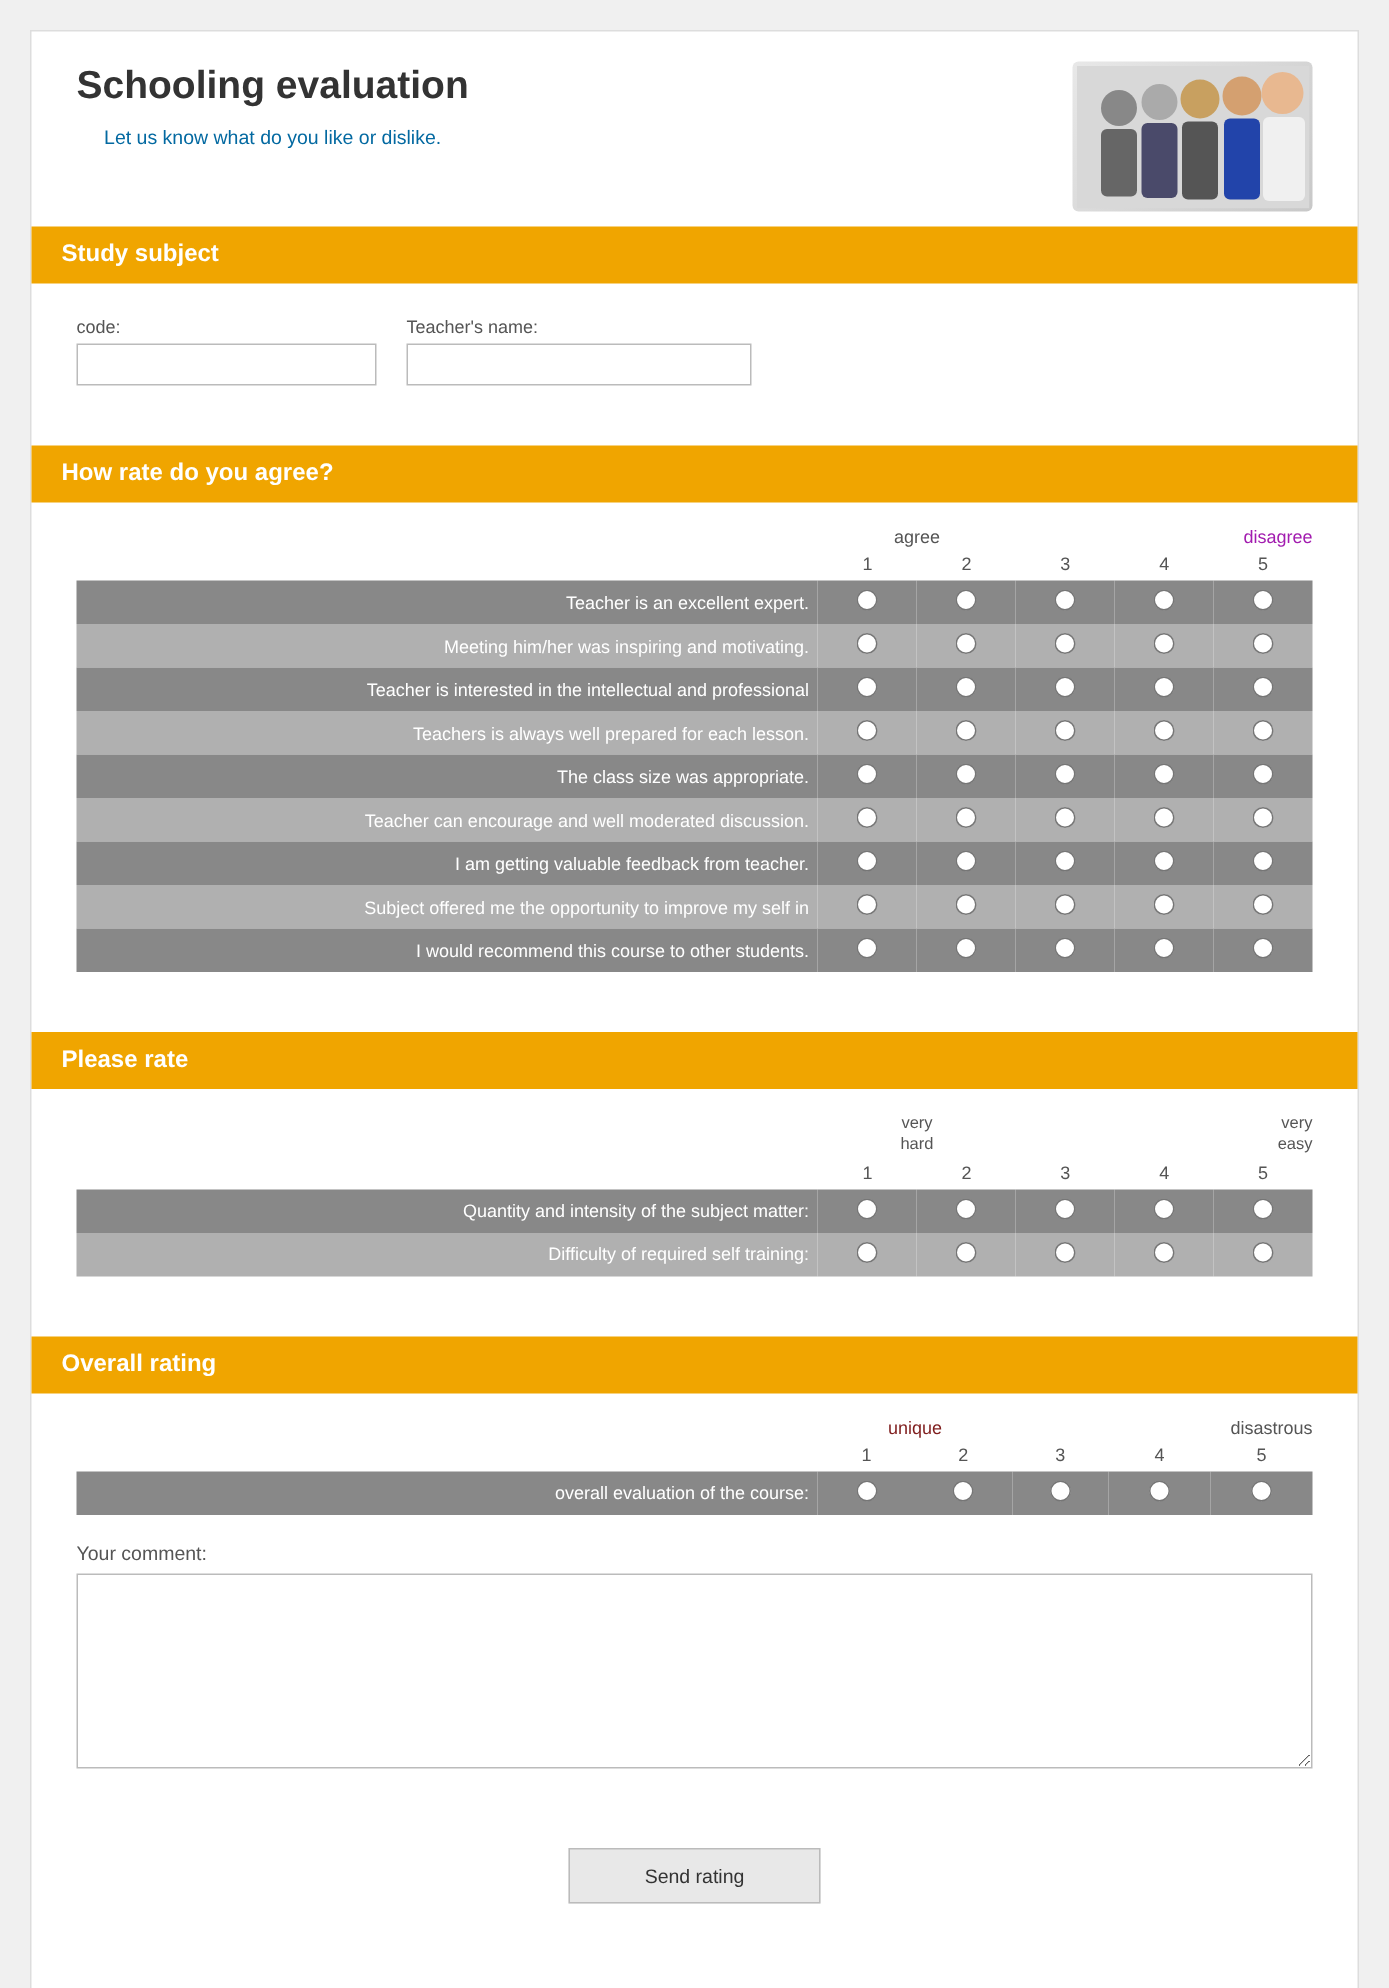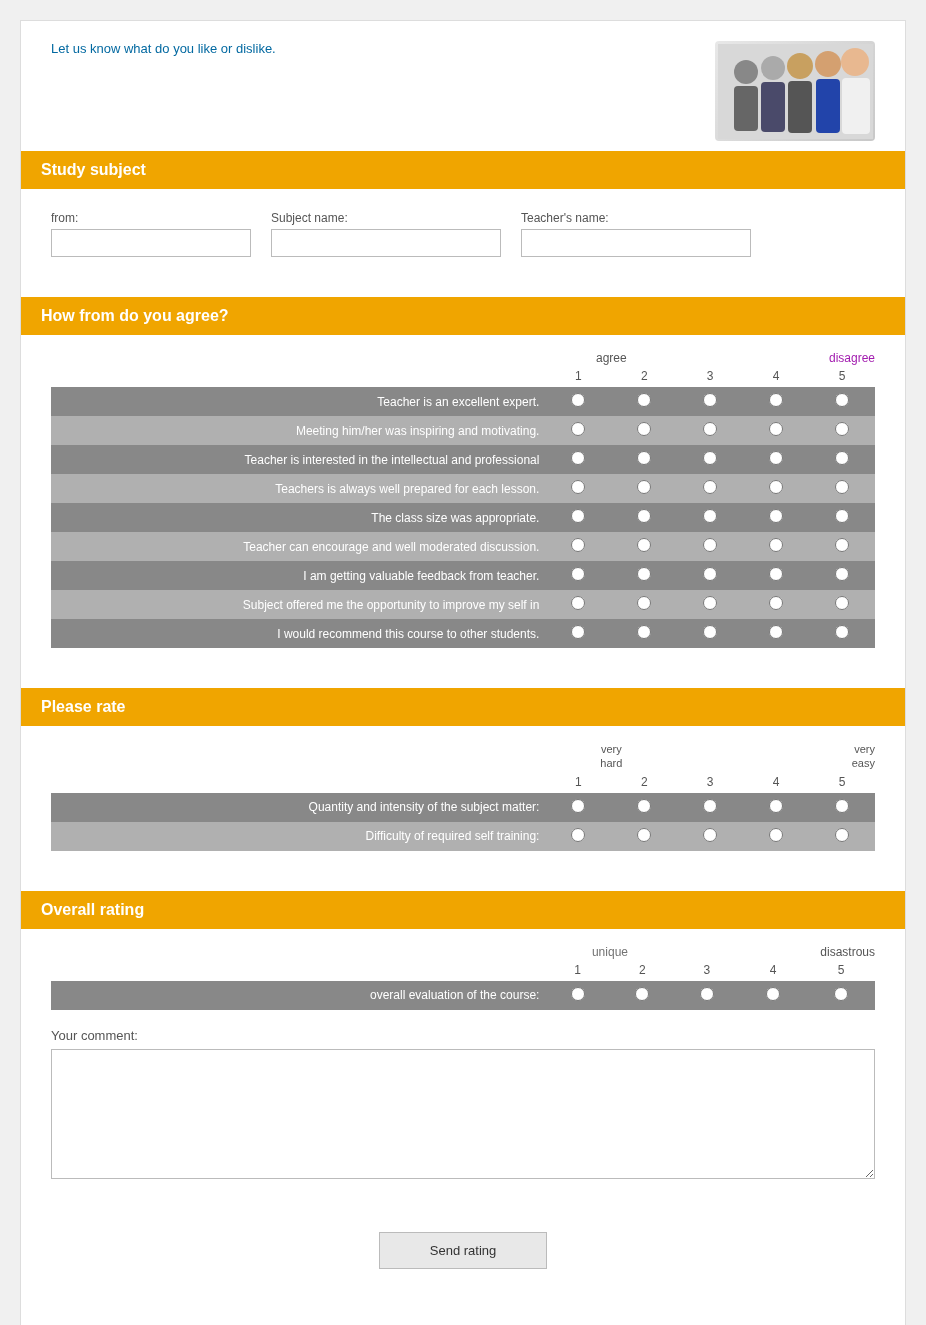--- a/index.html
+++ b/index.html
@@ -169,20 +169,21 @@
       text-align: left;
     }
   </style>
 </head>
 <body>
 
 <div class="page">
 
   <div class="header">
     <div class="header-left">
+      <h1>Schooling evaluation</h1>
       <p>Let us know what do you like or dislike.</p>
     </div>
     <div class="header-image">
       <svg width="155" height="95" viewBox="0 0 155 95">
 
         <rect width="155" height="95" fill="#d8d8d8"></rect>
 
         <circle cx="28" cy="28" r="12" fill="#888"></circle>
         <rect x="16" y="42" width="24" height="45" rx="4" fill="#666"></rect>
 
@@ -201,40 +202,36 @@
     </div>
   </div>
 
   <div class="rating-section">
     <div class="section-header">
       <span>Study subject</span>
     </div>
     <div class="section-body">
       <div class="fields-row">
         <div class="field-group">
-          <label>from:</label>
+          <label>code:</label>
           <input type="text" class="field-code" style="">
-        </div>
-        <div class="field-group">
-          <label>Subject name:</label>
-          <input type="text" class="field-subject" style="">
         </div>
         <div class="field-group">
           <label>Teacher's name:</label>
           <input type="text" class="field-teacher" style="">
         </div>
       </div>
     </div>
   </div>
 
   <div class="spacer"></div>
 
   <div class="rating-section">
     <div class="section-header">
-      <span>How from do you agree?</span>
+      <span>How rate do you agree?</span>
     </div>
     <div class="section-body">
       <table class="rating-table">
         <tbody>
           <tr class="agree-disagree-row">
             <td style="width:60%"></td>
             <td colspan="2" style="text-align:center; font-size:12px; color:#555;">agree</td>
             <td></td>
             <td colspan="2" style="text-align:right; font-size:12px; color:#a21caf;">disagree</td>
           </tr>
@@ -382,21 +379,21 @@
 
   <div class="rating-section">
     <div class="section-header">
       <span>Overall rating</span>
     </div>
     <div class="section-body">
       <table class="rating-table">
         <tbody>
           <tr class="agree-disagree-row">
             <td style="width:60%"></td>
-            <td colspan="2" style="text-align:center; font-size:12px; color:#737373;">unique</td>
+            <td colspan="2" style="text-align:center; font-size:12px; color:#7f1d1d;">unique</td>
             <td></td>
             <td colspan="2" style="text-align:right; font-size:12px; color:#555;">disastrous</td>
           </tr>
           <tr class="num-header-row">
             <td></td>
             <td>1</td>
             <td>2</td>
             <td>3</td>
             <td>4</td>
             <td>5</td>

